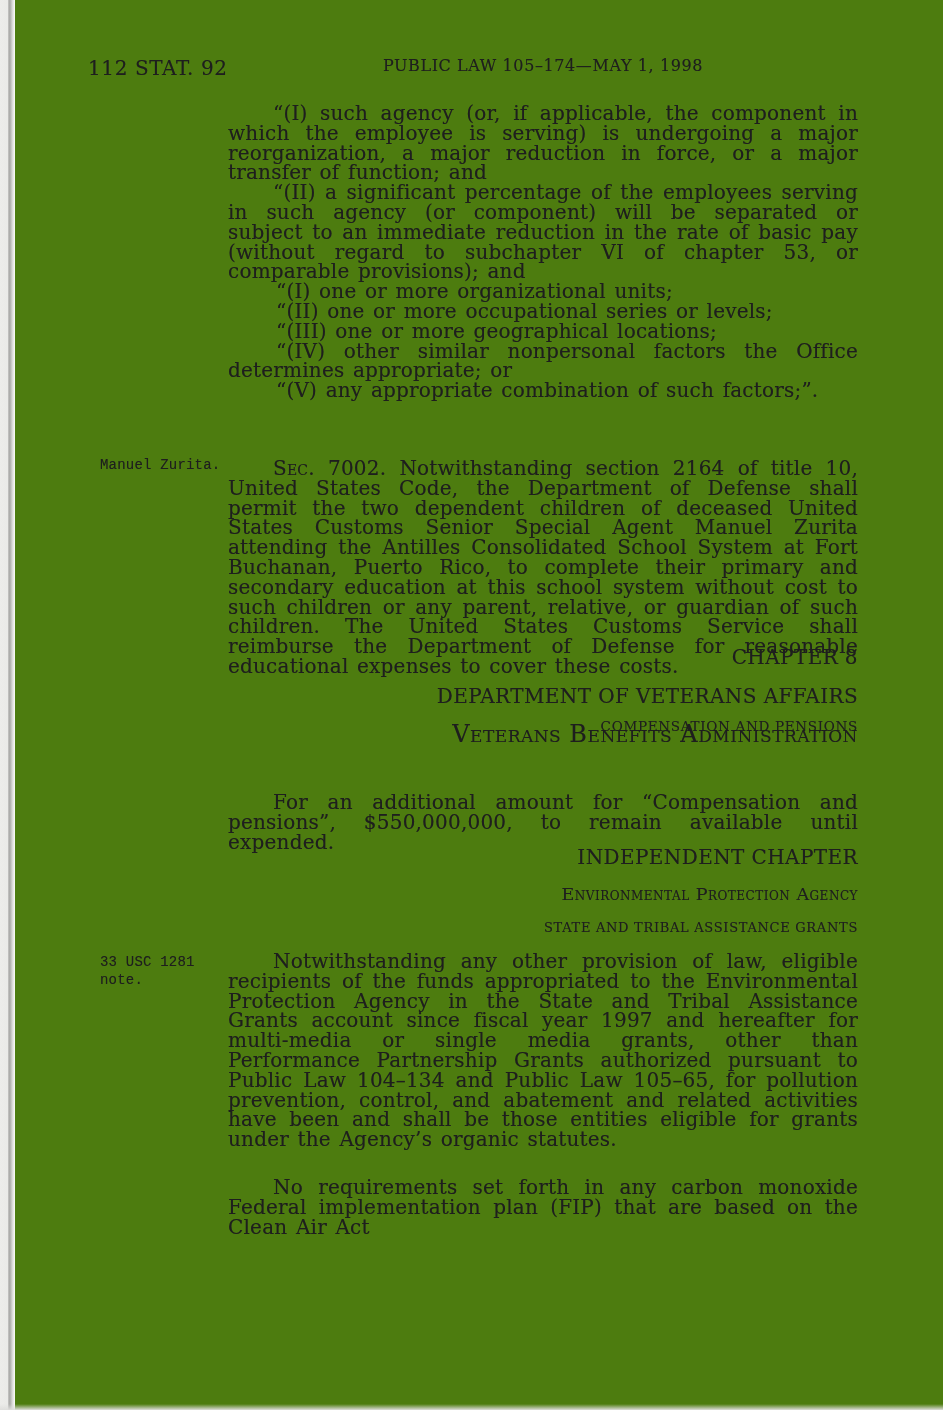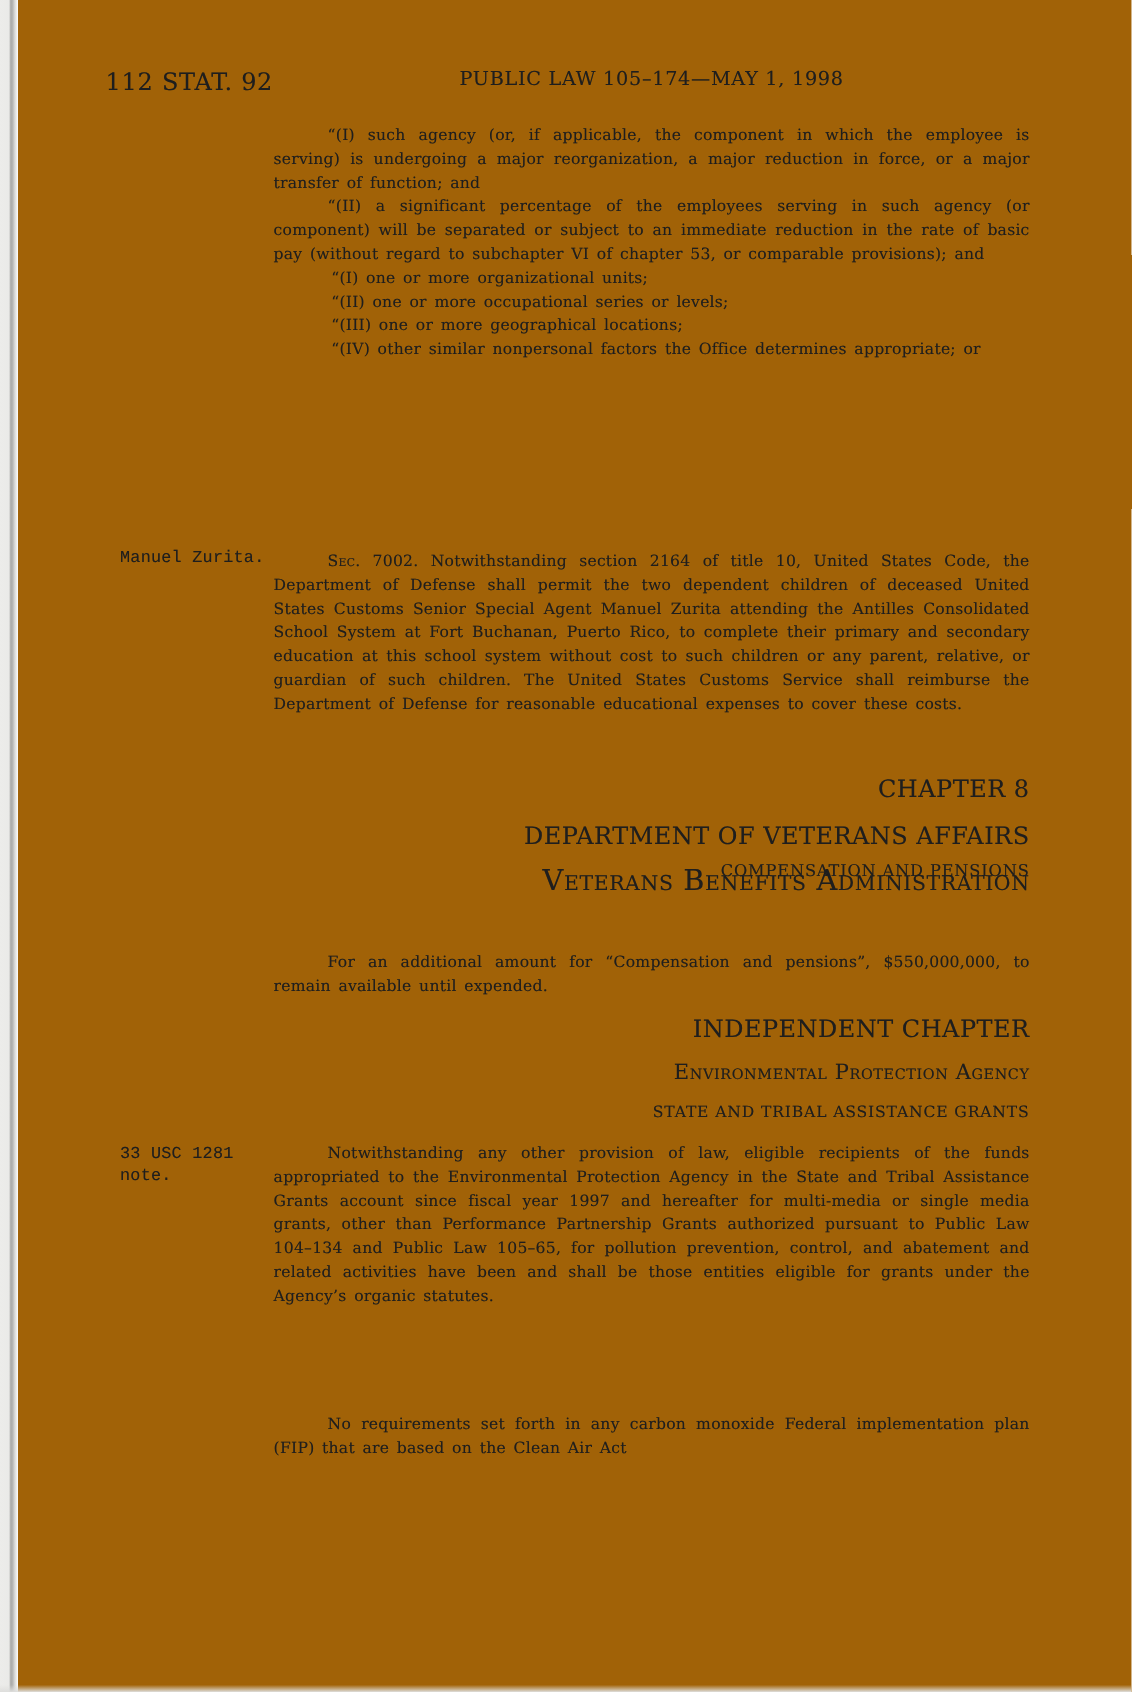--- a/index.html
+++ b/index.html
@@ -1,20 +1,20 @@
 <!DOCTYPE html>
 <html><head>
 <meta charset="utf-8">
 <style>
   html, body { margin: 0; padding: 0; background: #ffffff; }
   .page {
     position: relative;
     width: 943px;
     height: 1410px;
-    background: #a16207;
+    background: #4d7c0f;
     font-family: "DejaVu Serif", serif;
     color: #1e1e1e;
     overflow: hidden;
     text-shadow: 0 0 0.5px rgba(30,30,30,0.45);
   }
   
   .edge-left {
     position: absolute; left: 0; top: 0; width: 15px; height: 100%;
     background: linear-gradient(to right,
       #ececea 0%, #eaeae8 50%, #a8a8a6 60%, #b5b5b3 70%, #d8d8d6 82%, #fdfdfb 100%);
@@ -29,21 +29,21 @@
     font-size: 20px; letter-spacing: 0.6px; white-space: nowrap;
   }
   .law-title {
     position: absolute; left: 228px; top: 56px; width: 630px;
     text-align: center; font-size: 16px; letter-spacing: 0.6px; white-space: nowrap;
   }
   
   .col { position: absolute; left: 228px; width: 630px; }
   .col p {
     margin: 0;
-    font-size: 13px;
+    font-size: 20px;
     line-height: 19.8px;
     text-align: justify;
     word-spacing: 2px;
     letter-spacing: 0.2px;
   }
   .ind  { text-indent: 45px; }
   .l1   { margin-left: 40px;  text-indent: 45px; }
   .l2   { margin-left: 75px;  text-indent: 45px; }
   .l3   { margin-left: 84px;  text-indent: 48px; }
   .sc   { font-variant: small-caps; }
@@ -81,20 +81,21 @@
     <span>note.</span>
   </div>
 
   <div class="col" style="top:104px">
     <p class="l2 ind">“(I) such agency (or, if applicable, the component in which the employee is serving) is undergoing a major reorganization, a major reduction in force, or a major transfer of function; and</p>
     <p class="l2 ind">“(II) a significant percentage of the employees serving in such agency (or component) will be separated or subject to an immediate reduction in the rate of basic pay (without regard to subchapter VI of chapter 53, or comparable provisions); and</p>
     <p class="l3">“(I) one or more organizational units;</p>
     <p class="l3">“(II) one or more occupational series or levels;</p>
     <p class="l3">“(III) one or more geographical locations;</p>
     <p class="l3">“(IV) other similar nonpersonal factors the Office determines appropriate; or</p>
+    <p class="l3">“(V) any appropriate combination of such factors;”.</p>
   </div>
 
   <div class="col" style="top:459px">
     <p class="ind"><span class="sc">Sec.</span> <span>7002. Notwithstanding section 2164 of title 10, United States Code, the Department of Defense shall permit the two dependent children of deceased United States Customs Senior Special Agent Manuel Zurita attending the Antilles Consolidated School System at Fort Buchanan, Puerto Rico, to complete their primary and secondary education at this school system without cost to such children or any parent, relative, or guardian of such children. The United States Customs Service shall reimburse the Department of Defense for reasonable educational expenses to cover these costs.</span></p>
   </div>
 
   <div class="hd hd-lg" style="top:645px">CHAPTER 8</div>
   <div class="hd hd-lg" style="top:684px">DEPARTMENT OF VETERANS AFFAIRS</div>
   <div class="hd hd-scaps" style="top:720px">Veterans Benefits Administration</div>
   <div class="hd hd-sm" style="top:718px">COMPENSATION AND PENSIONS</div>

